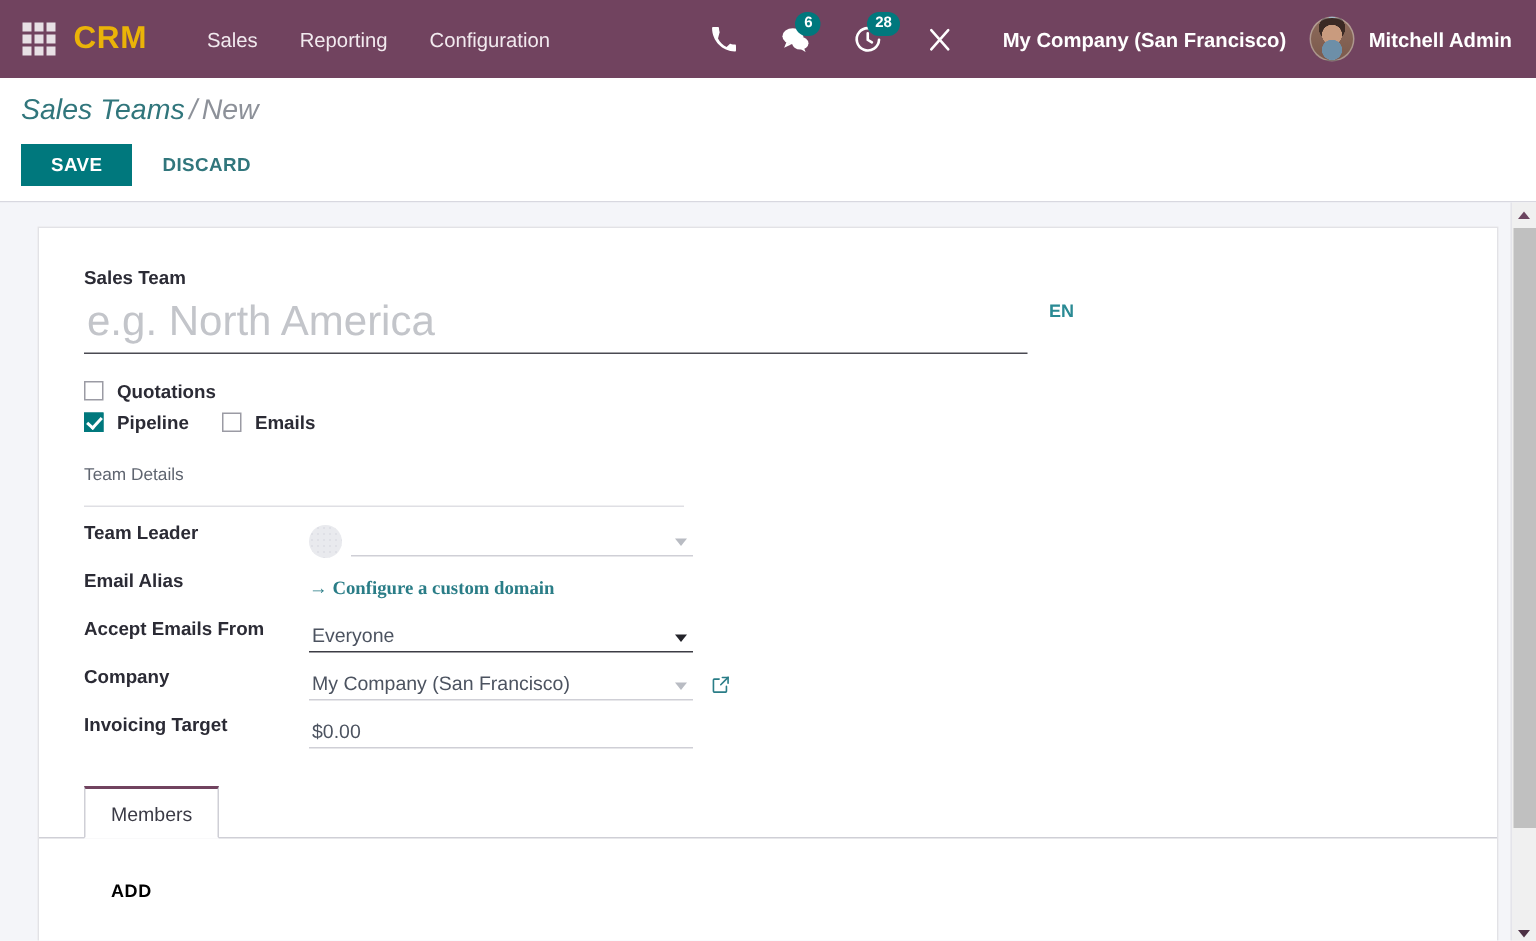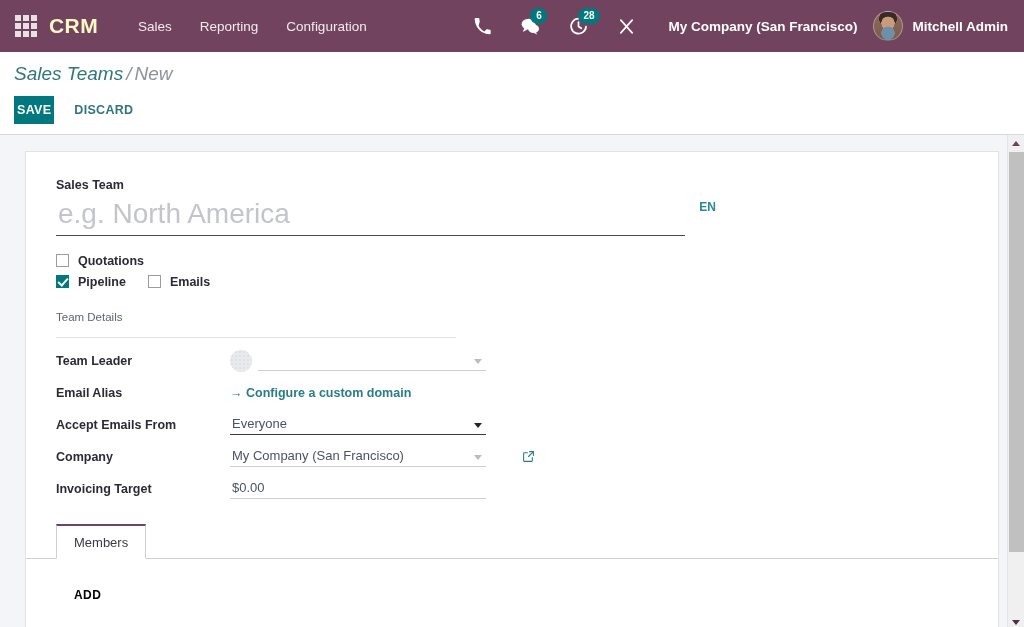--- a/index.html
+++ b/index.html
@@ -31,21 +31,21 @@
     margin: 0 6px 0 7px;
     cursor: pointer;
   }
   .apps-grid i { display:block; width:6px; height:6px; background:#e8e0e5; }
   .brand {
     font-size: 21px;
     font-weight: bold;
     letter-spacing: .4px;
     margin-right: 26px;
     margin-left: 4px;
-    color: #fef9c3;
+    color: #eab308;
     cursor: pointer;
   }
   .menu-item {
     font-size: 13.5px;
     padding: 16px 14px;
     color: #f2eaef;
     cursor: pointer;
     white-space: nowrap;
   }
   .nav-spacer { flex: 1; }
@@ -116,21 +116,21 @@
   .breadcrumb .bc-sep { color: #8d9199; margin: 0 3px; }
   .breadcrumb .bc-current { color: #8d9199; }
   .btn-row { display: flex; align-items: center; }
   .btn-save {
     background: #00787d;
     color: #ffffff;
     font-size: 12.5px;
     font-weight: bold;
     letter-spacing: .3px;
     border: none;
-    padding: 7px 3px;
+    padding: 7px 20px;
     cursor: pointer;
     font-family: inherit;
   }
   .btn-discard {
     background: transparent;
     color: #31767c;
     font-size: 12.5px;
     font-weight: bold;
     letter-spacing: .3px;
     border: none;
@@ -227,24 +227,22 @@
   .group-title {
     font-size: 11.5px;
     color: #5f6570;
     border-bottom: 1px solid #dfdfe4;
     padding-bottom: 14px;
     margin: 22px 0 10px 0;
     max-width: 400px;
   }
   .field-row {
     display: flex;
-    align-items: center;
     margin-bottom: 6px;
     height: 26px;
-    gap: 24px;
   }
   .field-label {
     width: 150px;
     font-size: 12.5px;
     font-weight: bold;
     color: #2b2b35;
     flex: none;
   }
   .field-ctrl {
     width: 256px;
@@ -464,21 +462,21 @@
         <div class="field-label">Team Leader</div>
         <div class="field-ctrl">
           <span class="leader-avatar"></span>
           <input class="underline-input" type="text" value="" style="">
           <span class="caret"></span>
         </div>
       </div>
 
       <div class="field-row">
         <div class="field-label">Email Alias</div>
-        <div class="field-ctrl" style="width:auto;">
+        <div class="field-ctrl" style="width:auto;font-family:Liberation Serif, serif;">
           <span class="link-teal">
             <span>→</span>
             <span>Configure a custom domain</span>
           </span>
         </div>
       </div>
 
       <div class="field-row">
         <div class="field-label">Accept Emails From</div>
         <div class="field-ctrl">

